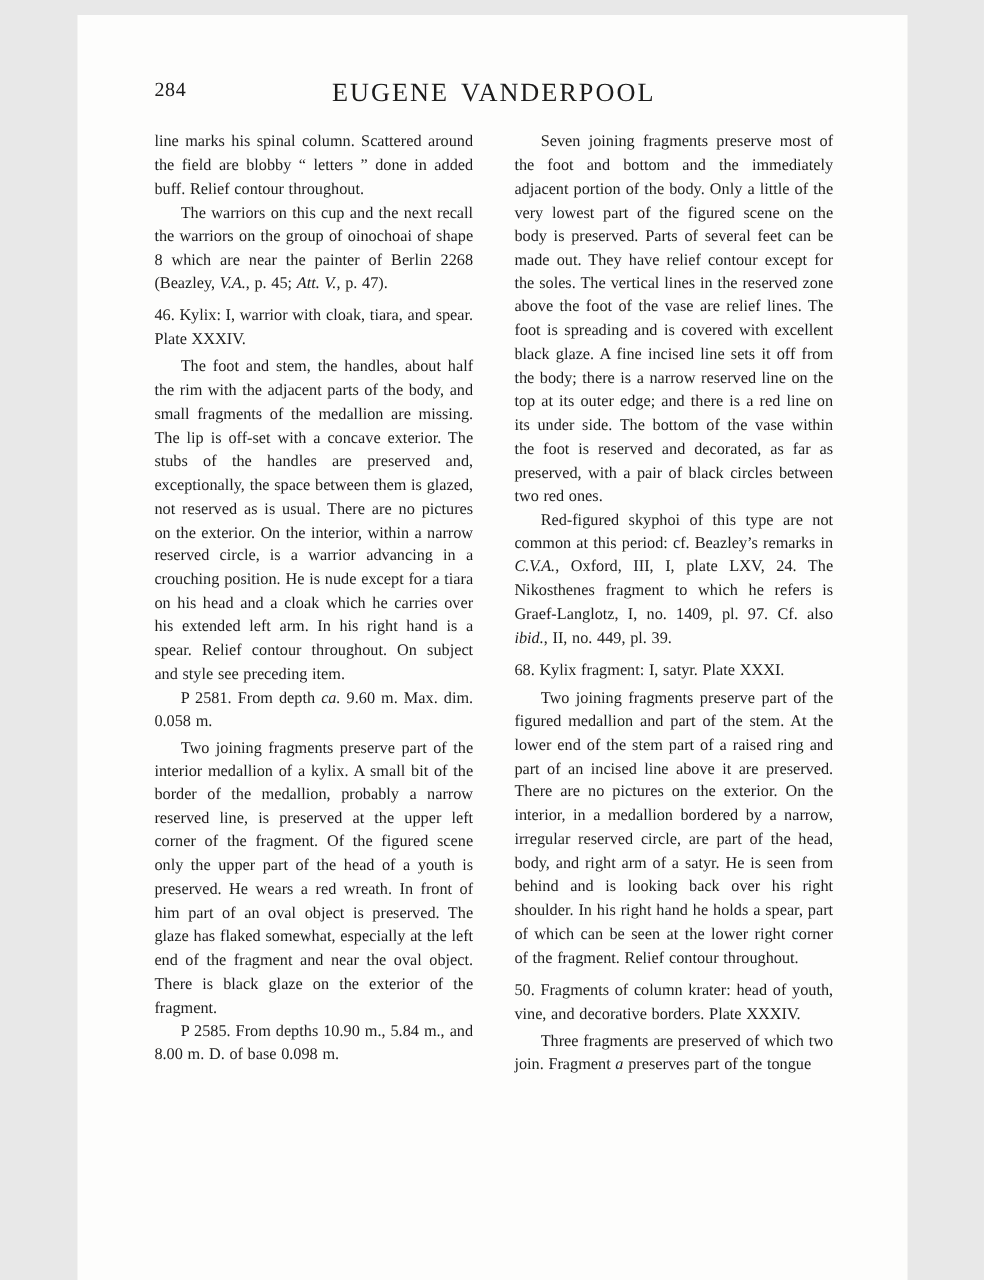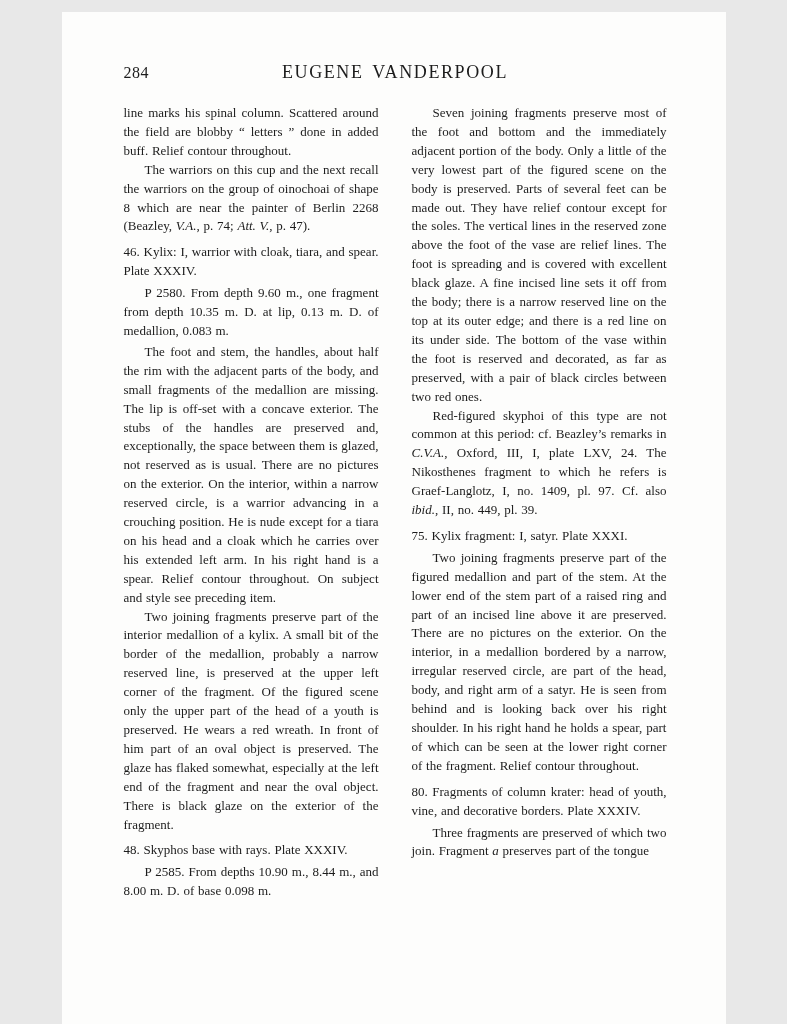--- a/index.html
+++ b/index.html
@@ -31,21 +31,21 @@
     top: 2px;
     font-size: 16px;
     letter-spacing: 0.5px;
   }
   .running-title {
     position: absolute;
     left: 0;
     right: 0;
     top: 0;
     text-align: center;
-    font-size: 18px;
+    font-size: 21px;
     letter-spacing: 1.6px;
     word-spacing: 3px;
   }
   .columns {
     position: absolute;
     top: 92px;
     left: 62px;
     right: 59px;
     display: flex;
     gap: 33px;
@@ -80,30 +80,29 @@
 
 <div class="page">
   <div class="running-head">
     <span class="page-number">284</span>
     <div class="running-title">EUGENE VANDERPOOL</div>
   </div>
 
   <div class="columns">
     <div class="column">
         <p class="body"><span>line marks his spinal column.  Scattered around the field are blobby “ letters ” done in added buff.  Relief contour throughout.</span></p>
-        <p class="body indent"><span>The warriors on this cup and the next recall the warriors on the group of oinochoai of shape 8 which are near the painter of Berlin 2268 (Beazley, </span><span class="italic">V.A.</span><span>, p. 74; </span><span class="italic">Att. V.</span><span>, p. 47).</span></p>
+        <p class="body indent"><span>The warriors on this cup and the next recall the warriors on the group of oinochoai of shape 8 which are near the painter of Berlin 2268 (Beazley, </span><span class="italic">V.A.</span><span>, p. 45; </span><span class="italic">Att. V.</span><span>, p. 47).</span></p>
         <p class="entry"><span class="bold">46.</span><span>  Kylix:  I, warrior with cloak, tiara, and spear.  Plate XXXIV.</span></p>
-        <p class="catalog indent"><span>P 2580.  From depth 9.60 m., one fragment from depth 10.35 m.  D. at lip, 0.13 m.  D. of medallion, 0.083 m.</span></p>
         <p class="body indent"><span>The foot and stem, the handles, about half the rim with the adjacent parts of the body, and small fragments of the medallion are missing.  The lip is off-set with a concave exterior.  The stubs of the handles are preserved and, exceptionally, the space between them is glazed, not reserved as is usual.  There are no pictures on the exterior.  On the interior, within a narrow reserved circle, is a warrior advancing in a crouching position.  He is nude except for a tiara on his head and a cloak which he carries over his extended left arm.  In his right hand is a spear.  Relief contour throughout.  On subject and style see preceding item.</span></p>
+        <p class="catalog indent"><span>P 2581.  From depth </span><span class="italic">ca.</span><span> 9.60 m.  Max. dim. 0.058 m.</span></p>
         <p class="body indent"><span>Two joining fragments preserve part of the interior medallion of a kylix.  A small bit of the border of the medallion, probably a narrow reserved line, is preserved at the upper left corner of the fragment.  Of the figured scene only the upper part of the head of a youth is preserved.  He wears a red wreath.  In front of him part of an oval object is preserved.  The glaze has flaked somewhat, especially at the left end of the fragment and near the oval object.  There is black glaze on the exterior of the fragment.</span></p>
-        <p class="entry"><span class="bold">48.</span><span>  Skyphos base with rays.  Plate XXXIV.</span></p>
-        <p class="catalog indent"><span>P 2585.  From depths 10.90 m., 8.44 m., and 8.00 m.  D. of base 0.098 m.</span></p>
+        <p class="catalog indent"><span>P 2585.  From depths 10.90 m., 5.84 m., and 8.00 m.  D. of base 0.098 m.</span></p>
       </div>
     <div class="column">
         <p class="body indent"><span>Seven joining fragments preserve most of the foot and bottom and the immediately adjacent portion of the body.  Only a little of the very lowest part of the figured scene on the body is preserved.  Parts of several feet can be made out.  They have relief contour except for the soles.  The vertical lines in the reserved zone above the foot of the vase are relief lines.  The foot is spreading and is covered with excellent black glaze.  A fine incised line sets it off from the body; there is a narrow reserved line on the top at its outer edge; and there is a red line on its under side.  The bottom of the vase within the foot is reserved and decorated, as far as preserved, with a pair of black circles between two red ones.</span></p>
         <p class="body indent"><span>Red-figured skyphoi of this type are not common at this period: cf. Beazley’s remarks in </span><span class="italic">C.V.A.</span><span>, Oxford, III, I, plate LXV, 24.  The Nikosthenes fragment to which he refers is Graef-Langlotz, I, no. 1409, pl. 97.  Cf. also </span><span class="italic">ibid.</span><span>, II, no. 449, pl. 39.</span></p>
-        <p class="entry"><span class="bold">75.</span><span>  Kylix fragment:  I, satyr.  Plate XXXI.</span></p>
+        <p class="entry"><span class="bold">68.</span><span>  Kylix fragment:  I, satyr.  Plate XXXI.</span></p>
         <p class="body indent"><span>Two joining fragments preserve part of the figured medallion and part of the stem.  At the lower end of the stem part of a raised ring and part of an incised line above it are preserved.  There are no pictures on the exterior.  On the interior, in a medallion bordered by a narrow, irregular reserved circle, are part of the head, body, and right arm of a satyr.  He is seen from behind and is looking back over his right shoulder.  In his right hand he holds a spear, part of which can be seen at the lower right corner of the fragment.  Relief contour throughout.</span></p>
-        <p class="entry"><span class="bold">80.</span><span>  Fragments of column krater:  head of youth, vine, and decorative borders.  Plate XXXIV.</span></p>
+        <p class="entry"><span class="bold">50.</span><span>  Fragments of column krater:  head of youth, vine, and decorative borders.  Plate XXXIV.</span></p>
         <p class="body indent"><span>Three fragments are preserved of which two join.  Fragment </span><span class="italic">a</span><span> preserves part of the tongue</span></p>
       </div>
   </div>
 </div>
 
 </body></html>

